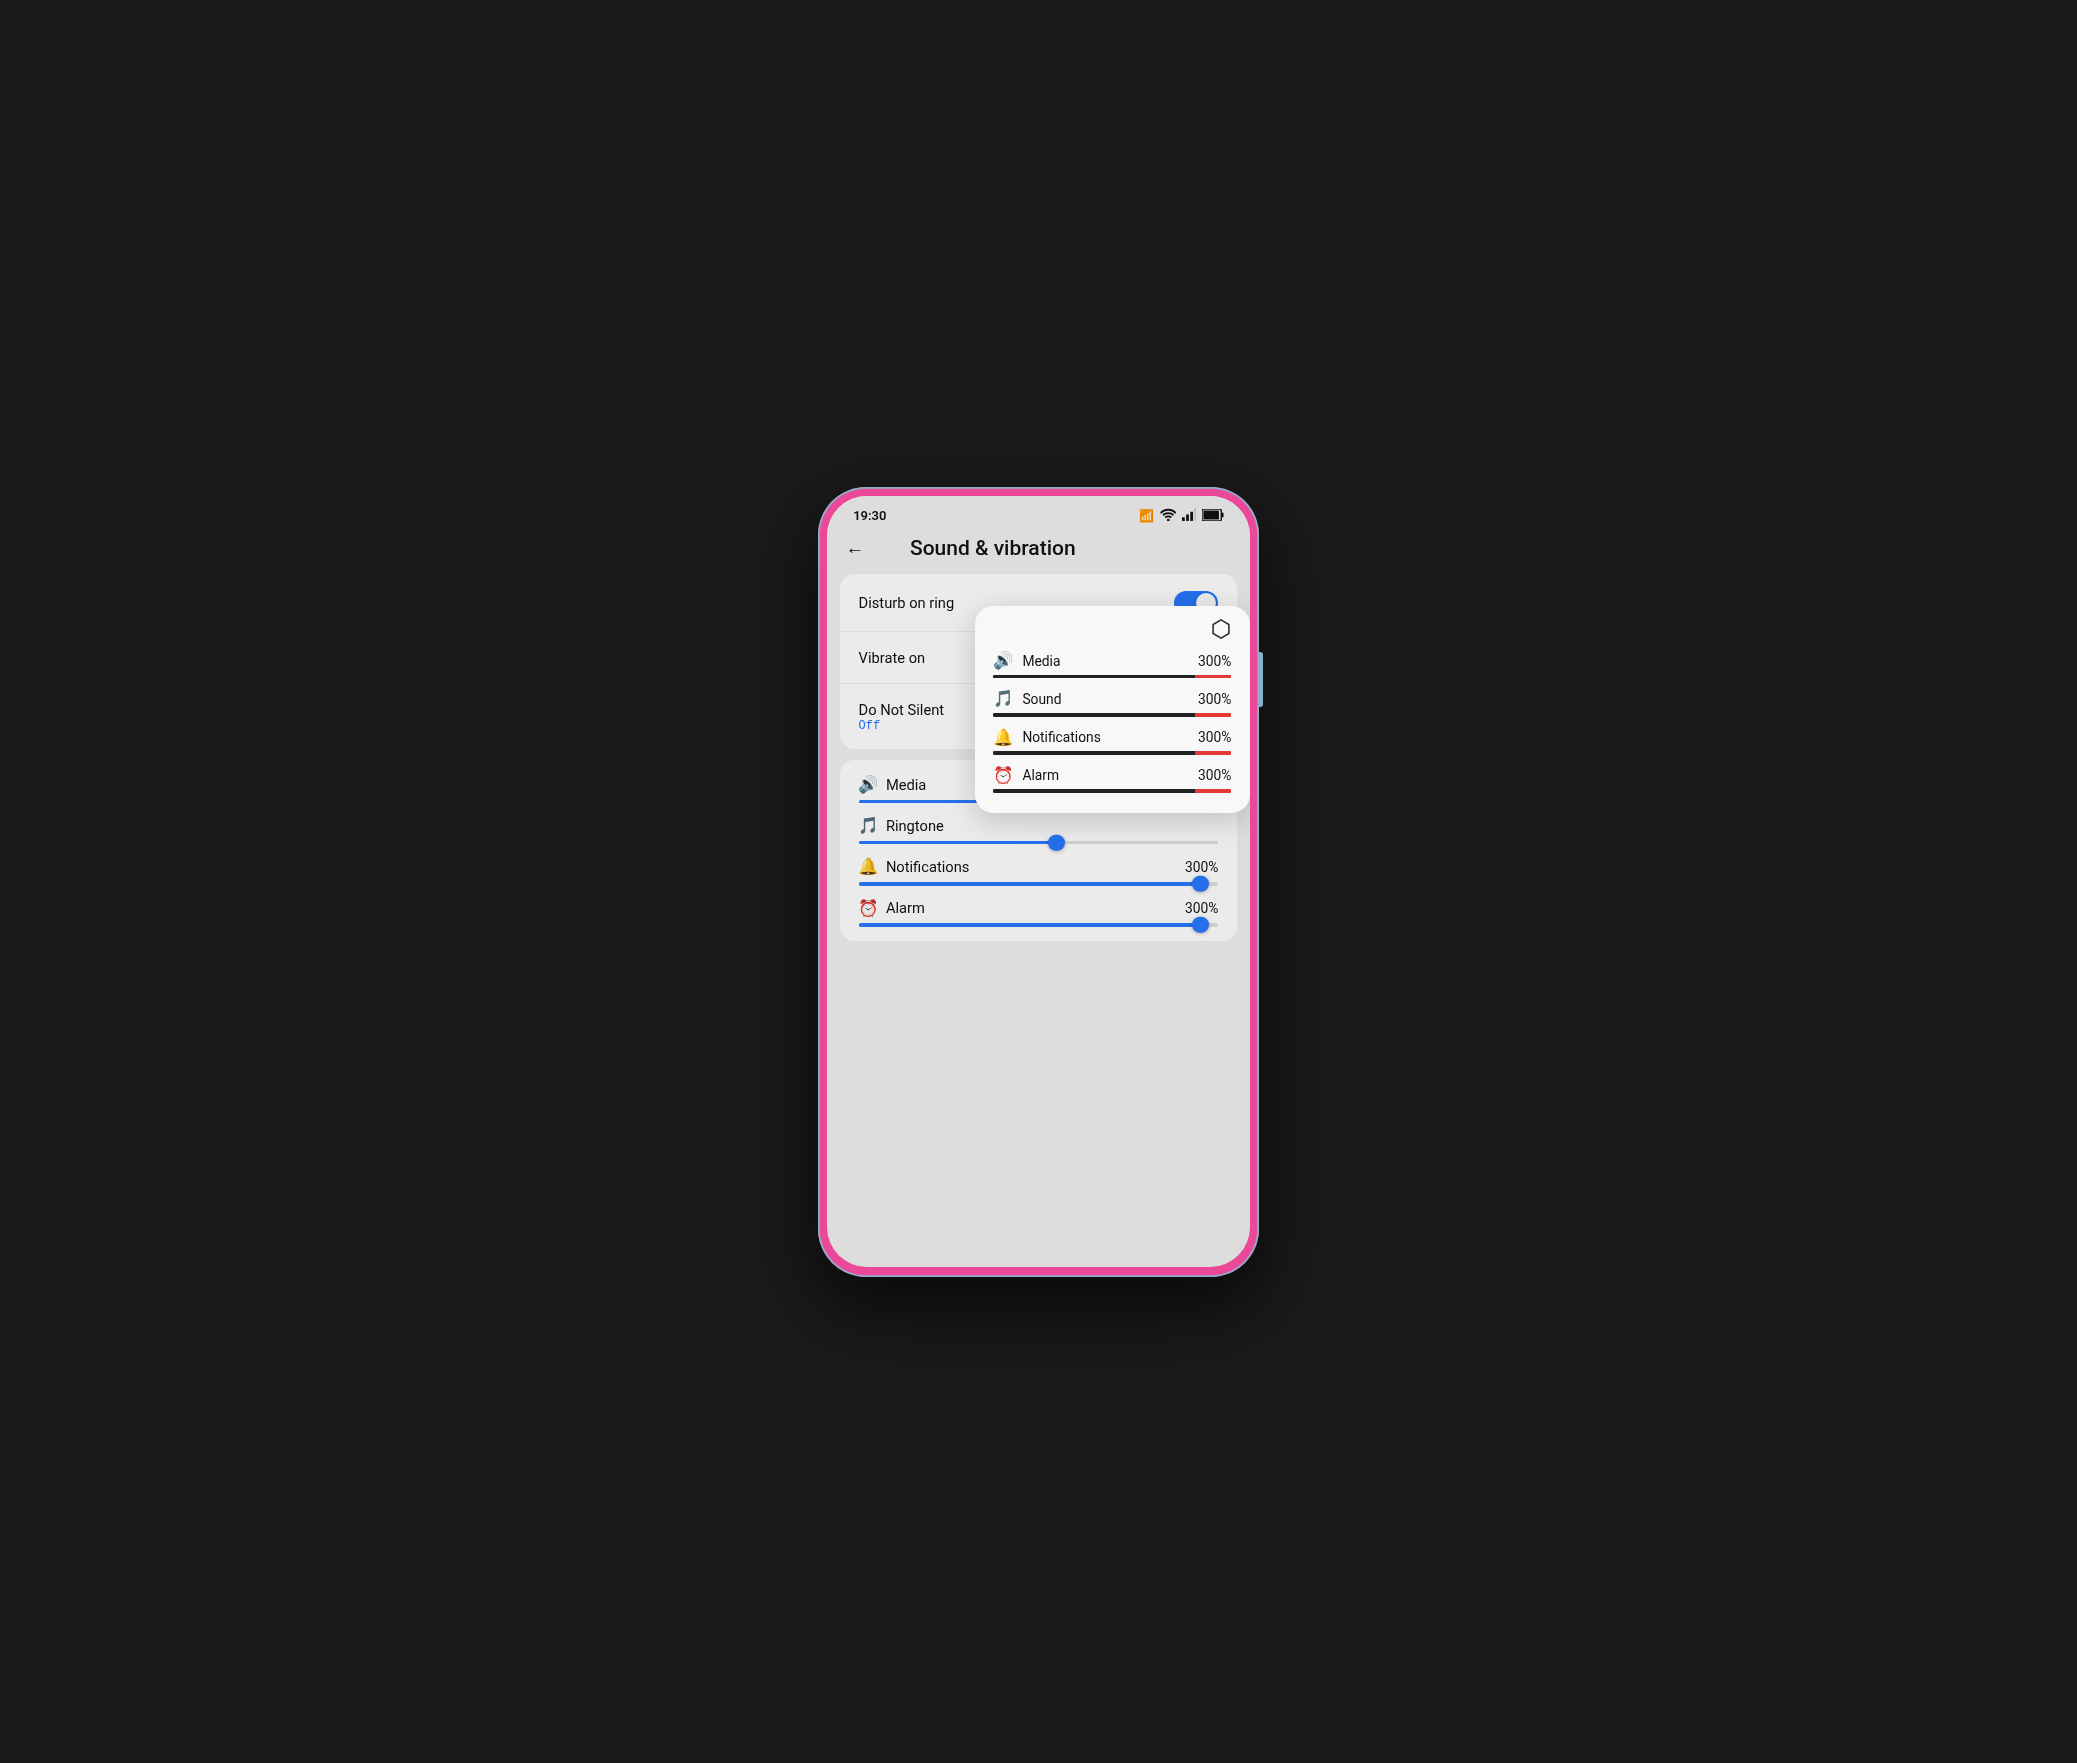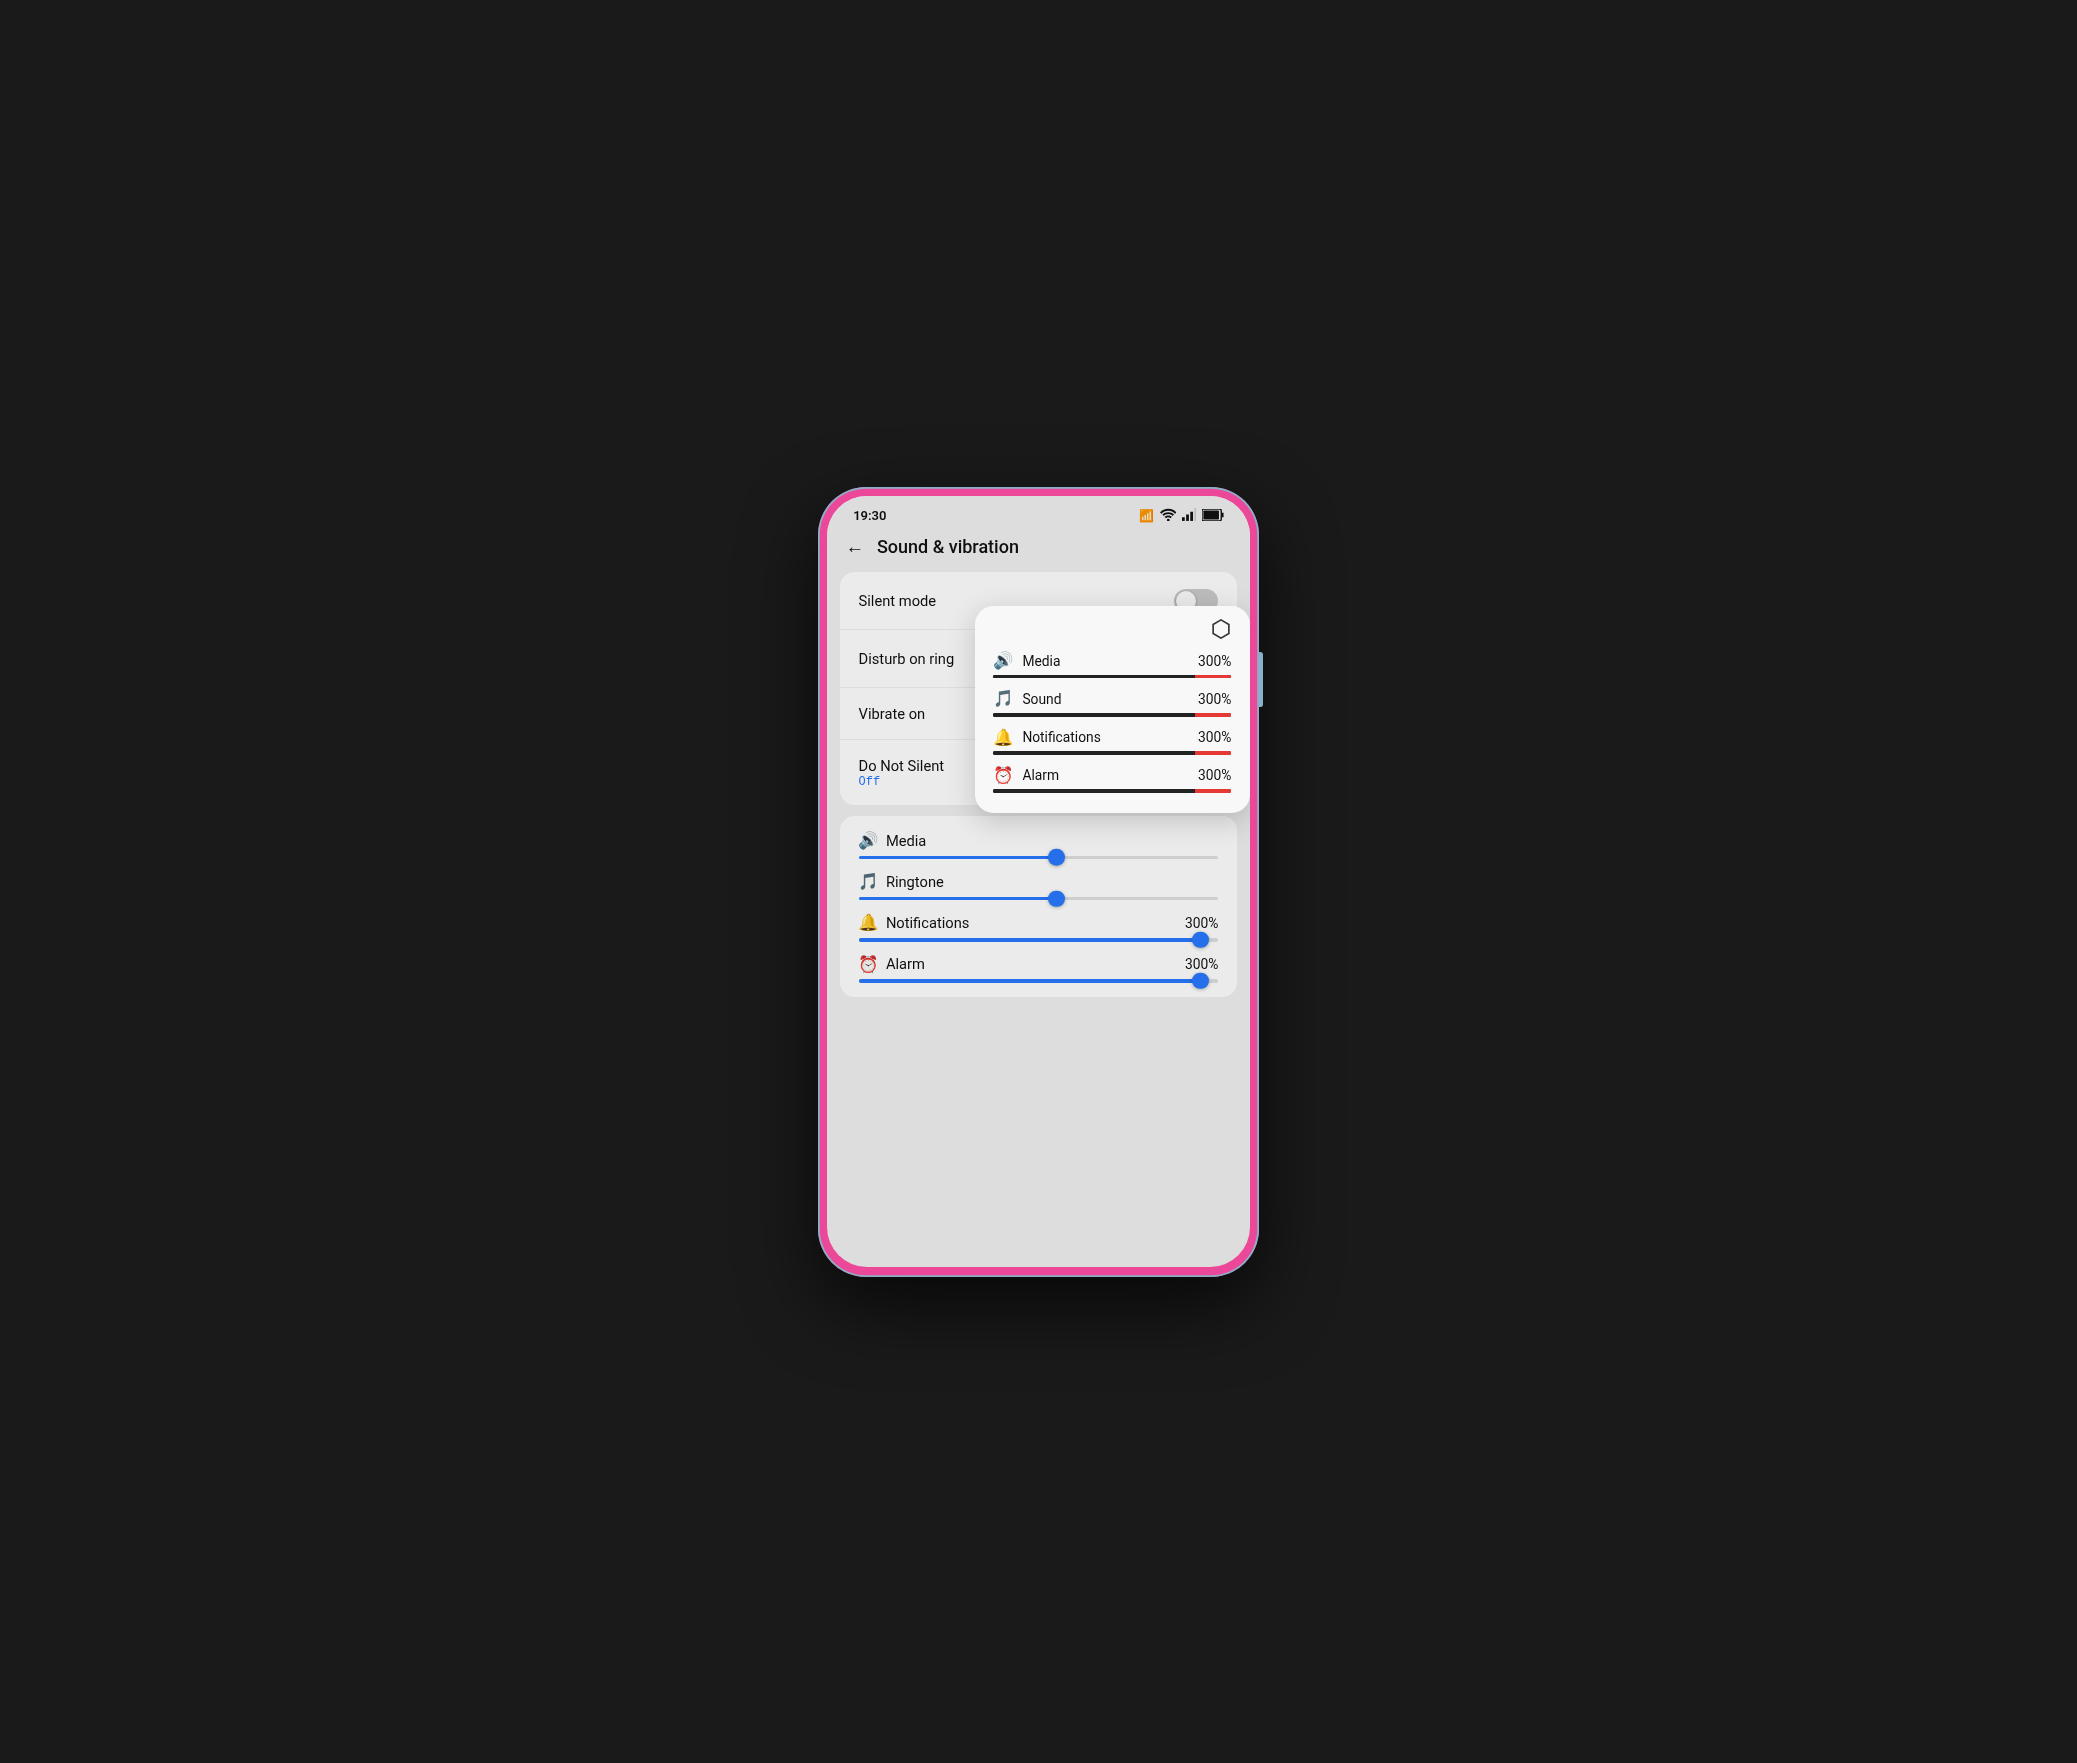--- a/index.html
+++ b/index.html
@@ -93,23 +93,24 @@
       flex-shrink: 0;
     }
 
     .back-arrow {
       font-size: 18.4px;
       color: #111;
       cursor: pointer;
     }
 
     .header-title {
-      font-size: 18px;
+      font-size: 21px;
       font-weight: 500;
       color: #111;
+      margin-left: 33px;
     }
 
     
     .scroll-content {
       flex: 1;
       overflow: hidden;
       position: relative;
       padding: 0 13px 14.7px 13px;
       display: flex;
       flex-direction: column;
@@ -374,26 +375,20 @@
 
     <div class="header">
       <span class="back-arrow">←</span>
       <span class="header-title">Sound &amp; vibration</span>
     </div>
 
     <div class="scroll-content">
 
       <div class="card">
         <div class="setting-row">
-          <span class="setting-label">Silent mode</span>
-          <div class="toggle off">
-            <div class="toggle-thumb"></div>
-          </div>
-        </div>
-        <div class="setting-row">
           <span class="setting-label">Disturb on ring</span>
           <div class="toggle on">
             <div class="toggle-thumb"></div>
           </div>
         </div>
         <div class="setting-row">
           <span class="setting-label">Vibrate on</span>
         </div>
         <div class="setting-row">
           <div>

